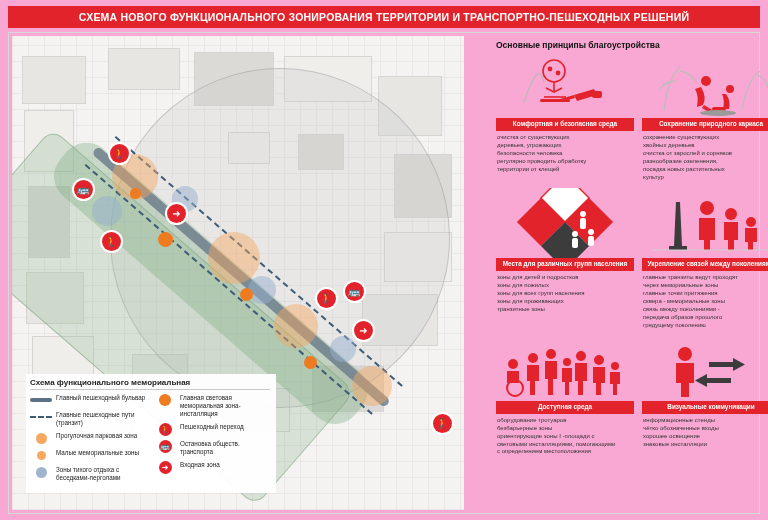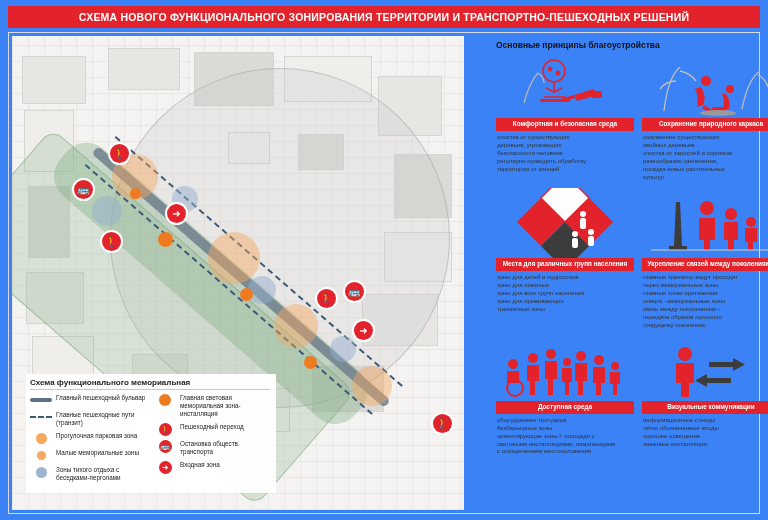--- a/index.html
+++ b/index.html
@@ -10,21 +10,21 @@
   body {
     width: 768px;
     height: 520px;
     overflow: hidden;
     font-family: "Liberation Sans", sans-serif;
   }
   .poster {
     position: relative;
     width: 768px;
     height: 520px;
-    background: #3b82f6;
+    background: #f9a8d4;
     box-sizing: border-box;
   }
   
   .header {
     position: absolute;
     left: 8px;
     top: 6px;
     width: 752px;
     height: 22px;
     background: #e3232b;

